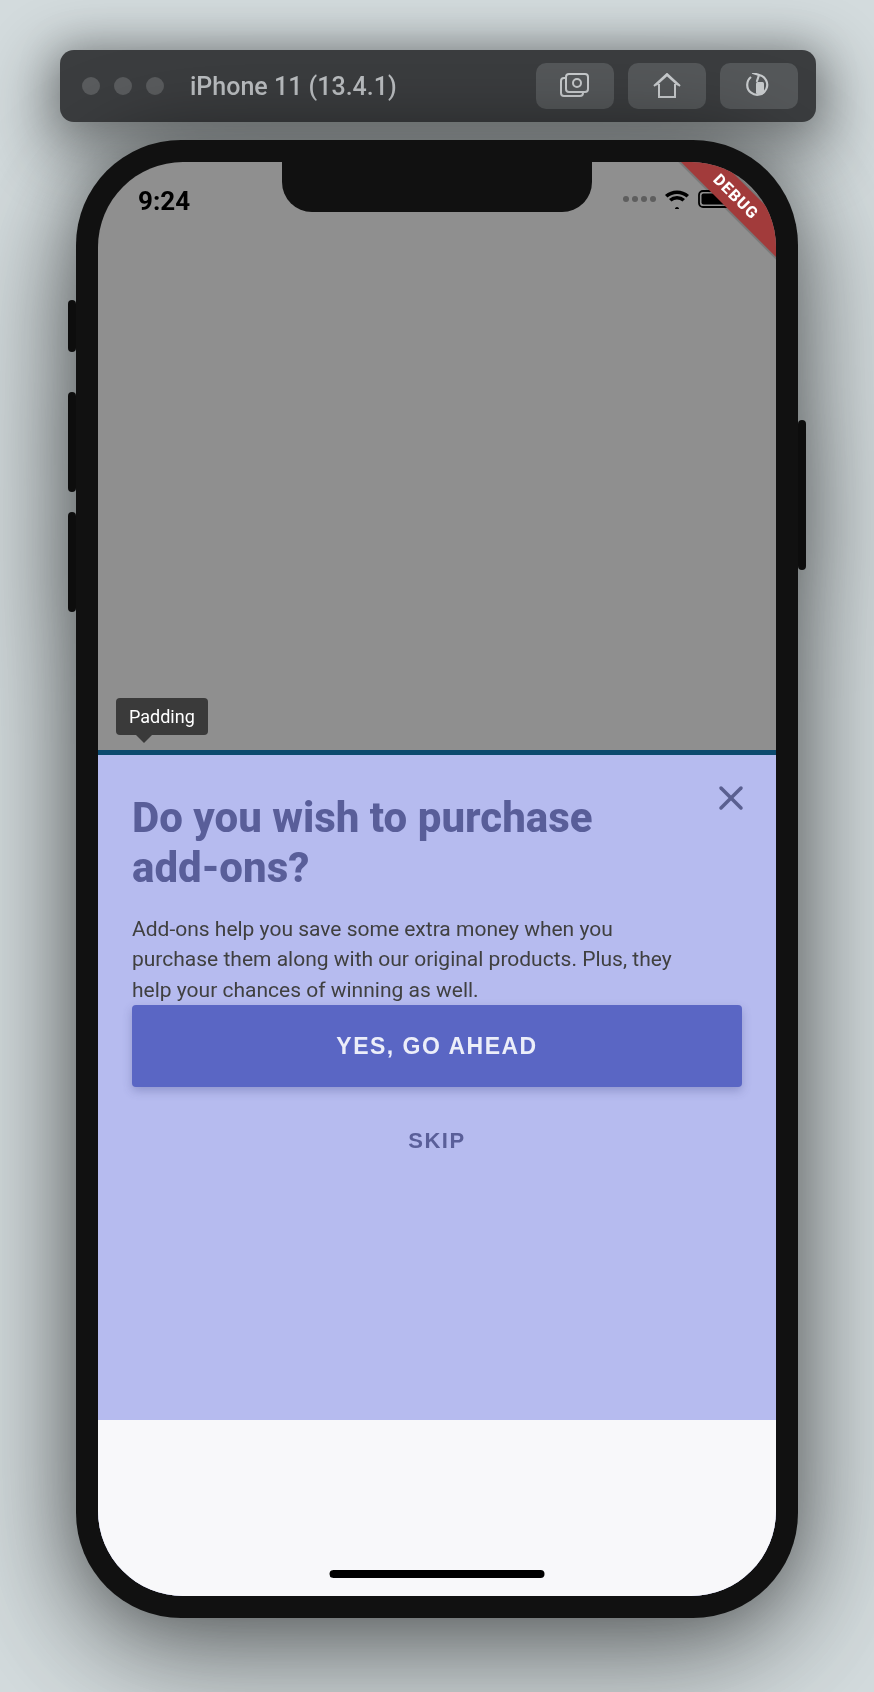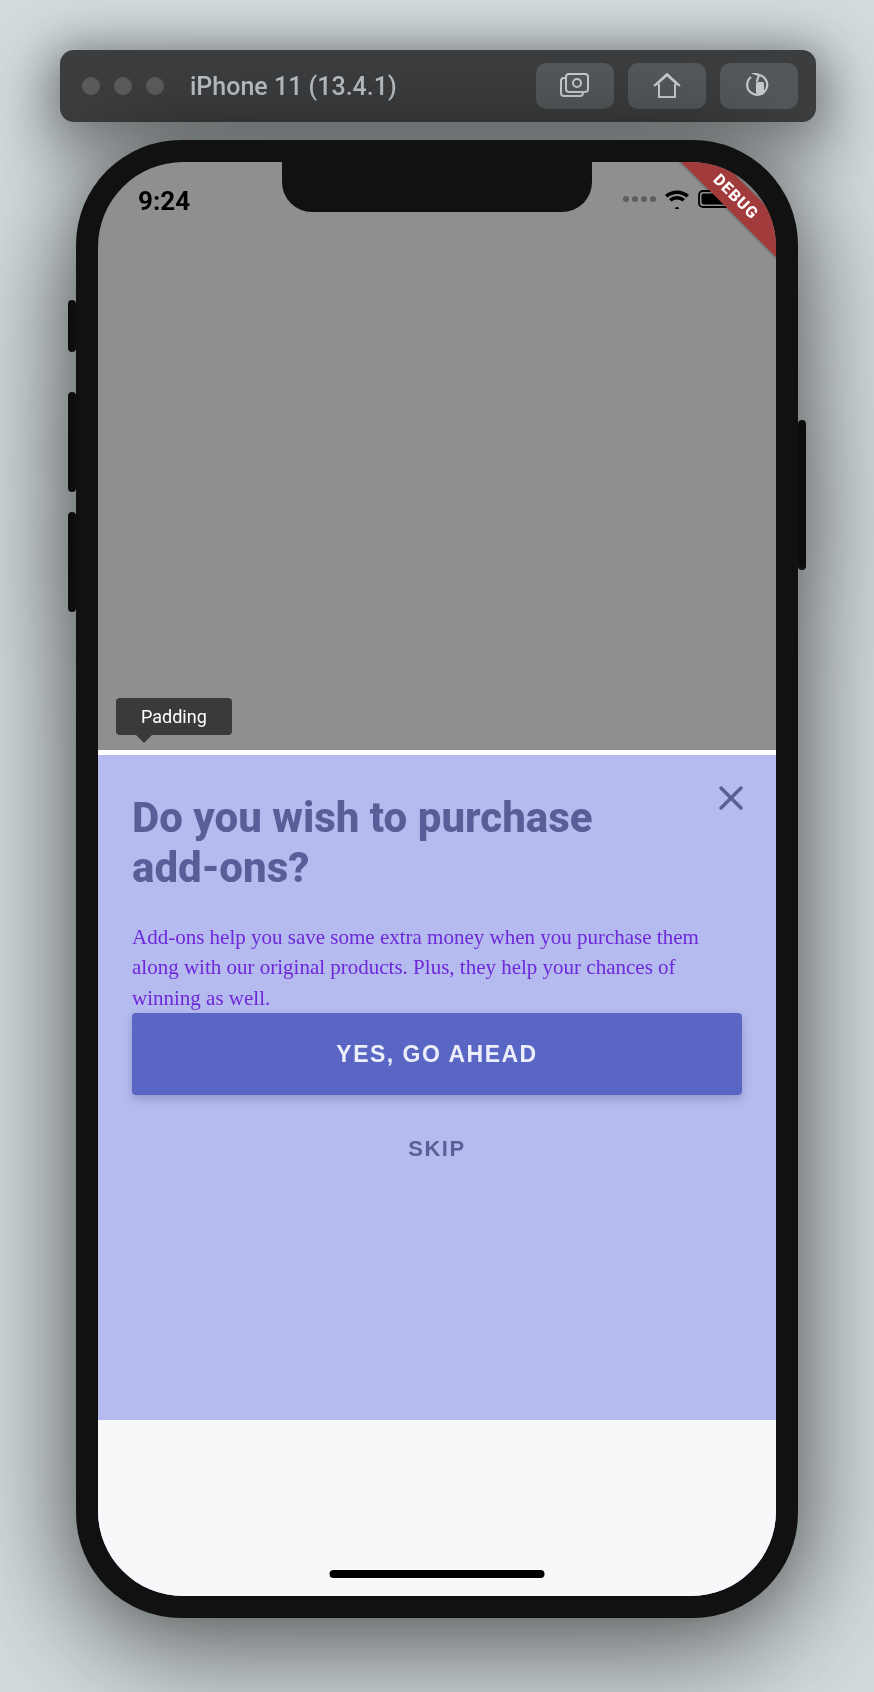--- a/index.html
+++ b/index.html
@@ -154,41 +154,41 @@
     box-shadow: 0 0 0 2px rgba(0,0,0,0.15);
   }
   
   .tooltip {
     position: absolute;
     left: 18px;
     top: 536px;
     background: #3a3a3a;
     color: #fff;
     font-size: 18px;
-    padding: 8px 25px;
+    padding: 8px 13px;
     border-radius: 4px;
     z-index: 70;
   }
   .tooltip::after {
     content: "";
     position: absolute;
     bottom: -8px;
     left: 20px;
     border-left: 8px solid transparent;
     border-right: 8px solid transparent;
     border-top: 8px solid #3a3a3a;
   }
   
   .sheet {
     position: absolute;
     left: 0; right: 0;
     top: 588px;
     bottom: 0;
     background: #b6bbef;
-    border-top: 5px solid #ffffff;
+    border-top: 5px solid #0c4a6e;
     padding: 38px 34px 34px 34px;
     display: flex;
     flex-direction: column;
   }
   .white-footer {
     position: absolute;
     left: 0; right: 0; bottom: 0;
     height: 176px;
     background: #f8f8fa;
     z-index: 0;
@@ -206,26 +206,25 @@
     z-index: 3;
   }
   .dlg-title {
     color: #595e99;
     font-size: 42px;
     font-weight: 800;
     line-height: 1.2;
     max-width: 520px;
   }
   .dlg-body {
-    color: #6d28d9;
+    color: #404040;
     font-size: 21px;
     line-height: 1.45;
-    margin-top: 28px;
+    margin-top: 20px;
     max-width: 570px;
-    font-family: Liberation Serif, serif;
   }
   .btn-primary {
     width: 100%;
     height: 82px;
     background: #5a66c4;
     border: none;
     border-radius: 4px;
     color: #eceef9;
     font-weight: 800;
     font-size: 23px;

